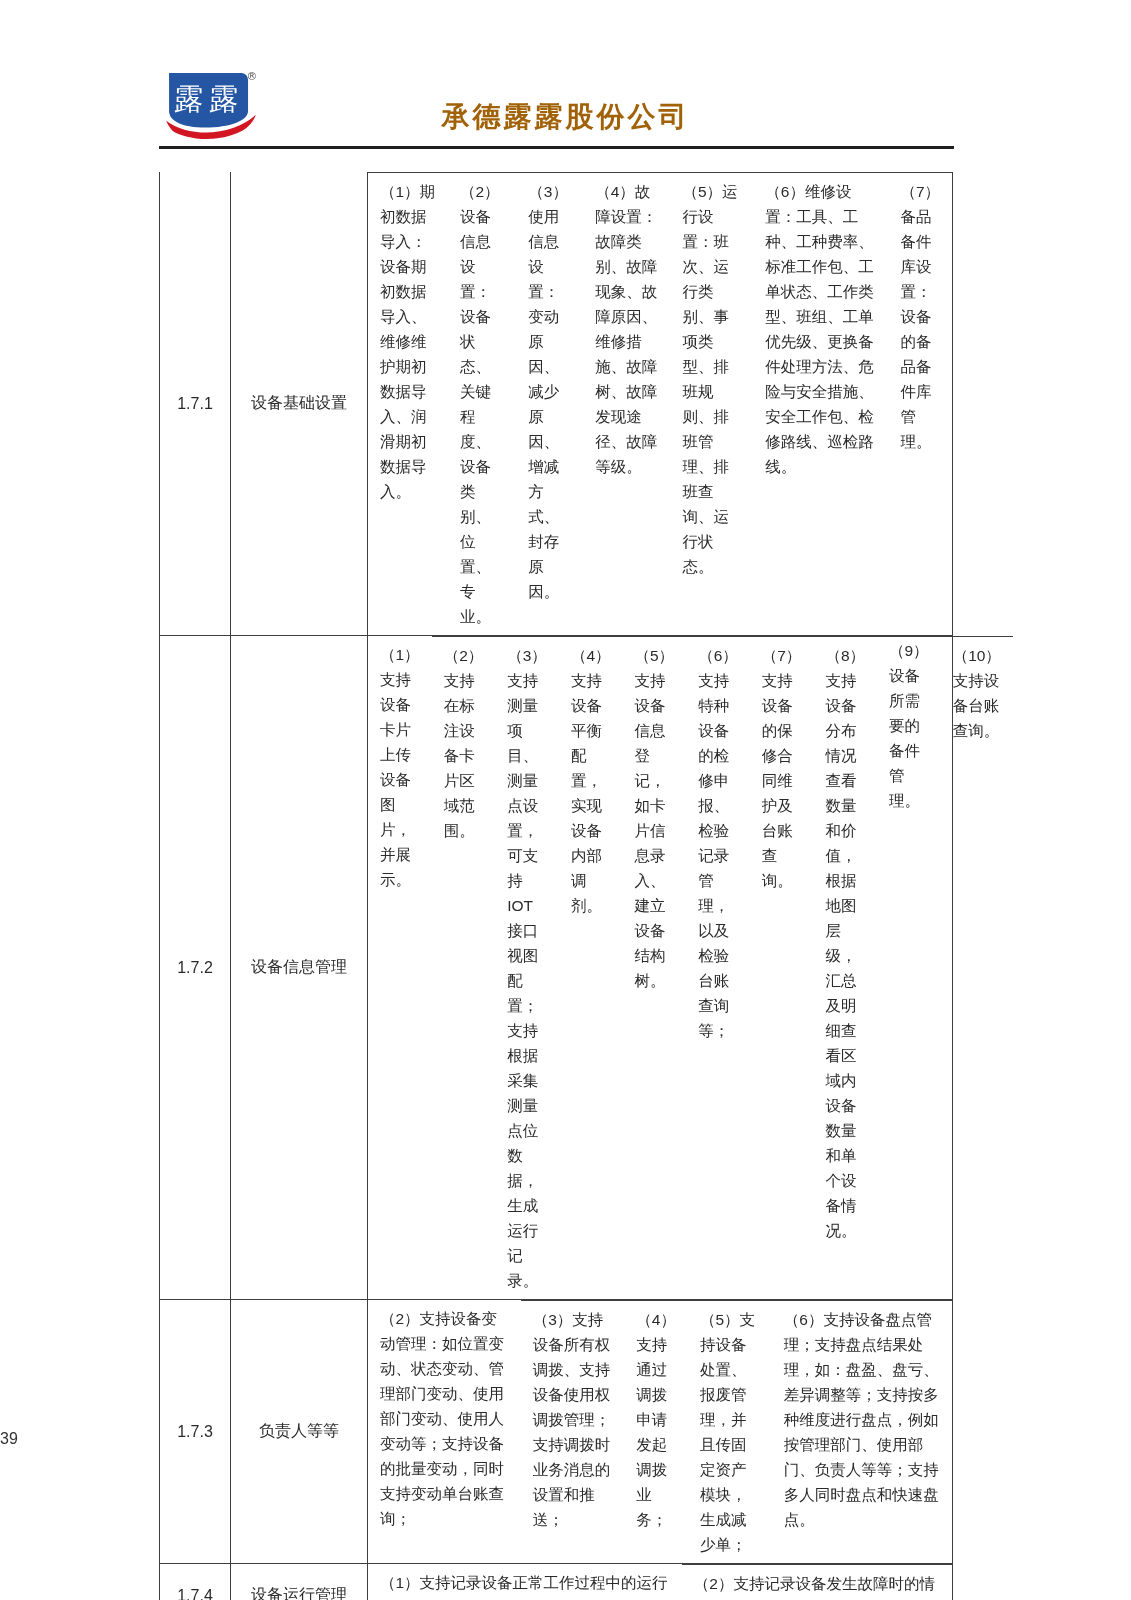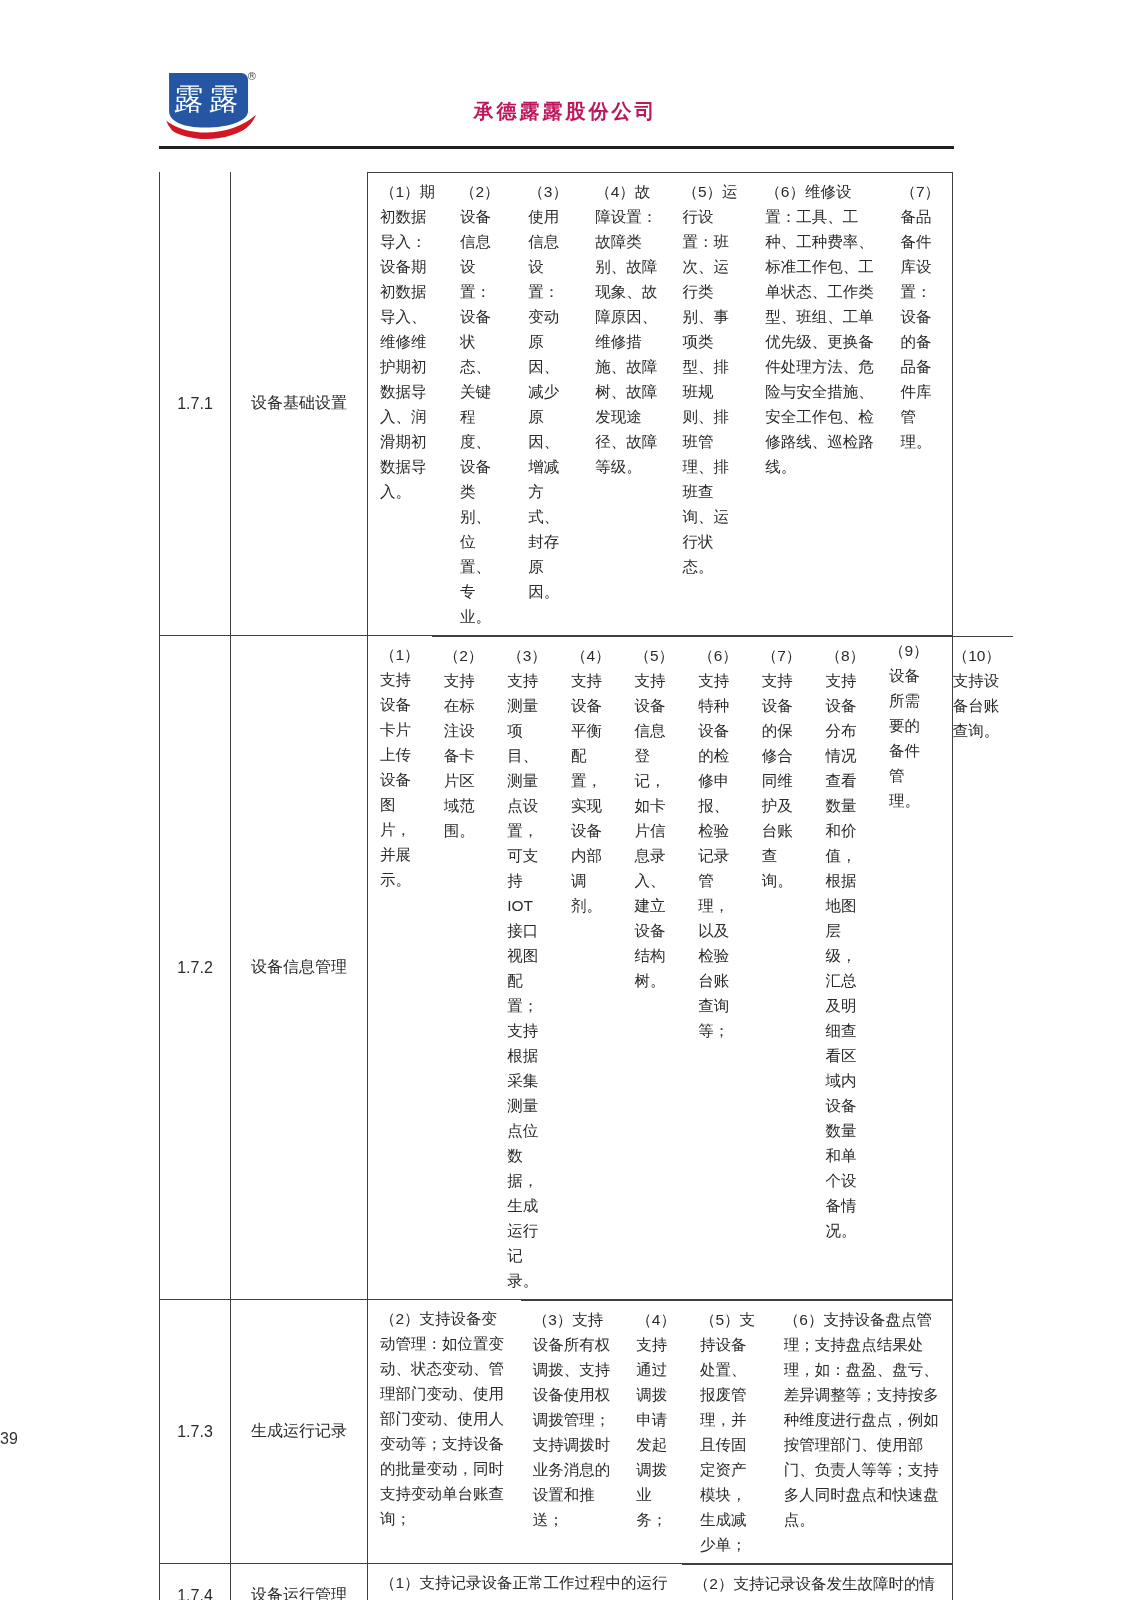--- a/index.html
+++ b/index.html
@@ -11,22 +11,22 @@
     background: #ffffff;
     font-family: "Liberation Sans", "DejaVu Sans", sans-serif;
     color: #262626;
     overflow: hidden;
   }
 
   
   .logo { position: absolute; left: 162px; top: 70px; width: 98px; height: 78px; }
   .company-title {
     position: absolute; top: 98px; left: 0; width: 100%;
-    text-align: center; font-size: 20px; font-weight: bold;
-    letter-spacing: 3px; color: #be185d; font-family: Liberation Mono, monospace;
+    text-align: center; font-size: 28px; font-weight: bold;
+    letter-spacing: 3px; color: #a16207; font-family: Liberation Mono, monospace;
   }
   .header-rule {
     position: absolute; top: 146px; left: 159px; width: 795px; height: 3px;
     background: #1f1f1f;
   }
 
   
   .req-table {
     position: absolute; top: 172px; left: 159px; width: 794px;
     border-left: 1px solid #3f3f3f;
@@ -106,21 +106,21 @@
         <div class="item">（6）支持特种设备的检修申报、检验记录管理，以及检验台账查询等；</div>
         <div class="item">（7）支持设备的保修合同维护及台账查询。</div>
         <div class="item">（8）支持设备分布情况查看数量和价值，根据地图层级，汇总及明细查看区域内设备数量和单个设备情况。</div>
         <div class="item tall">（9）设备所需要的备件管理。</div>
         <div class="item">（10）支持设备台账查询。</div>
       </div>
     </div>
 
     <div class="section">
       <div class="id-cell">1.7.3</div>
-      <div class="label-cell">生成运行记录</div>
+      <div class="label-cell">负责人等等</div>
       <div class="content-col">
         <div class="item">（2）支持设备变动管理：如位置变动、状态变动、管理部门变动、使用部门变动、使用人变动等；支持设备的批量变动，同时支持变动单台账查询；</div>
         <div class="item">（3）支持设备所有权调拨、支持设备使用权调拨管理；支持调拨时业务消息的设置和推送；</div>
         <div class="item">（4）支持通过调拨申请发起调拨业务；</div>
         <div class="item">（5）支持设备处置、报废管理，并且传固定资产模块，生成减少单；</div>
         <div class="item">（6）支持设备盘点管理；支持盘点结果处理，如：盘盈、盘亏、差异调整等；支持按多种维度进行盘点，例如按管理部门、使用部门、负责人等等；支持多人同时盘点和快速盘点。</div>
       </div>
     </div>
 
     <div class="section">

